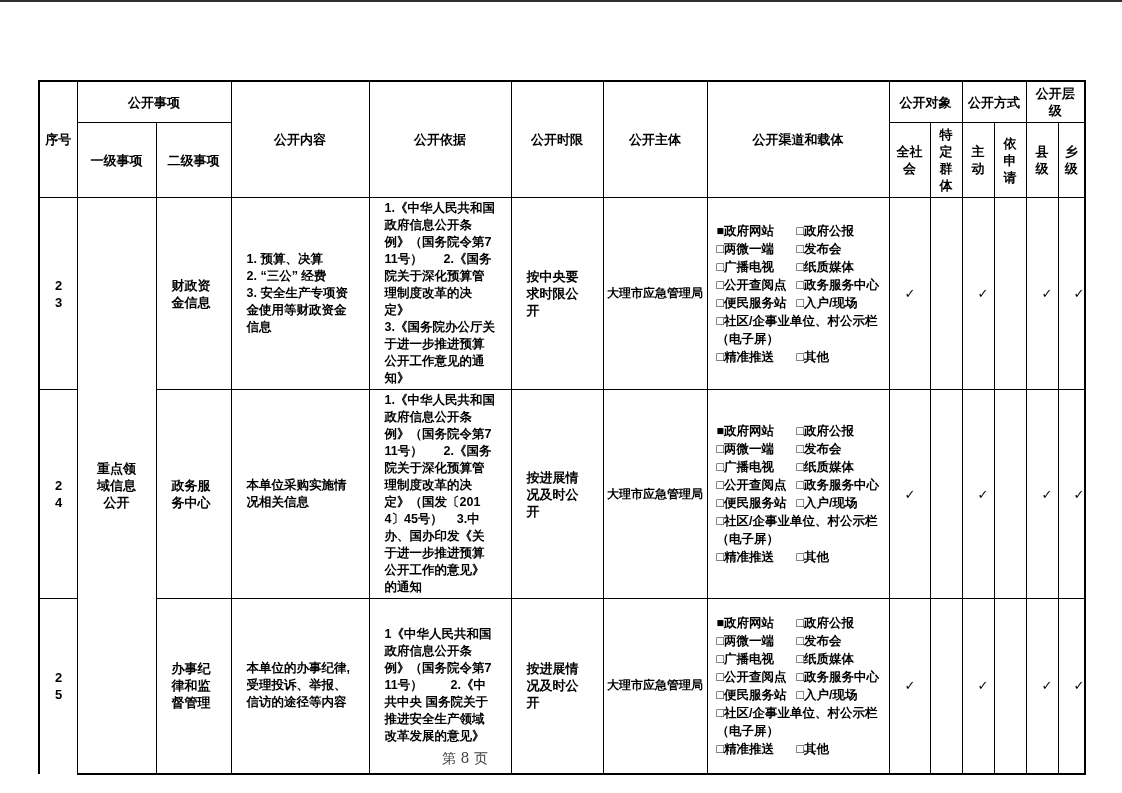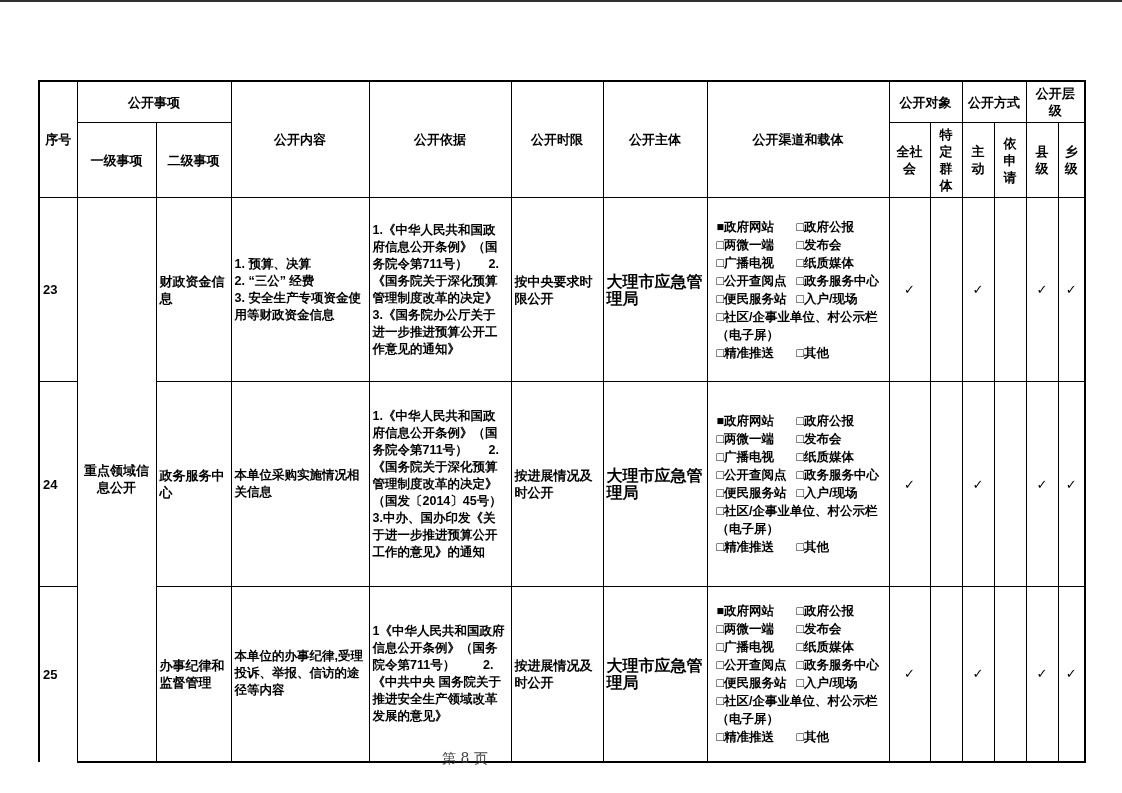--- a/index.html
+++ b/index.html
@@ -1,33 +1,33 @@
 <!DOCTYPE html>
 <html><head>
 <meta charset="utf-8">
 <style>
   html,body{margin:0;padding:0;background:#fff;}
   .page{position:relative;width:1122px;height:793px;background:#fff;overflow:hidden;
         font-family:"Liberation Sans","DejaVu Sans",sans-serif;color:#000;}
   .top-edge{position:absolute;left:0;top:0;width:1122px;height:2px;background:#2f2f2f;}
   table.main{position:absolute;left:38px;top:80px;width:1046px;border-collapse:collapse;
              table-layout:fixed;border:2px solid #000;}
-  td,th{border:1px solid #000;padding:2px 3px;font-weight:bold;vertical-align:middle;
+  td,th{border:1px solid #000;padding:2px 15px;font-weight:bold;vertical-align:middle;
         font-size:13px;line-height:17px;word-break:break-all;overflow:hidden;}
   th{text-align:center;padding:3px;}
   .r-h1{height:27px;}
   .r-h2{height:40px;}
   .r23{height:184px;}
   .r24{height:205px;}
   .r25{height:175px;}
   td.c-no{}
   td.c-l1{text-align:center;margin-top:24px;}
   td.pre{white-space:pre-wrap;}
   td.c-content,td.c-basis{font-size:12.5px;}
-  td.c-subject{font-size:16px;padding:3px;}
+  td.c-subject{font-size:12px;padding:3px;text-align:center;}
   td.c-check{text-align:center;font-size:13px;}
   td.no-bottom{border-bottom-style:hidden;}
   td.c-channels{font-size:12.5px;line-height:18px;padding:4px 9px;}
   .ch-line{display:flex;}
   .ch-item.w1{width:80px;flex:0 0 80px;}
   .footer{position:absolute;left:0;top:750px;width:930px;text-align:center;
           font-family:"DejaVu Serif","Liberation Serif",serif;font-size:14px;color:#3d3d3d;}
 </style>
 </head>
 <body>

